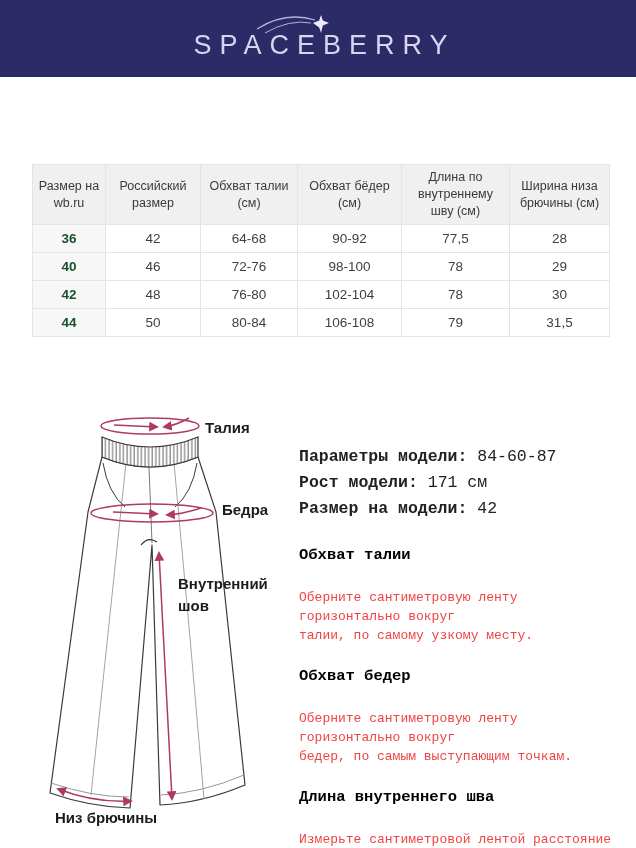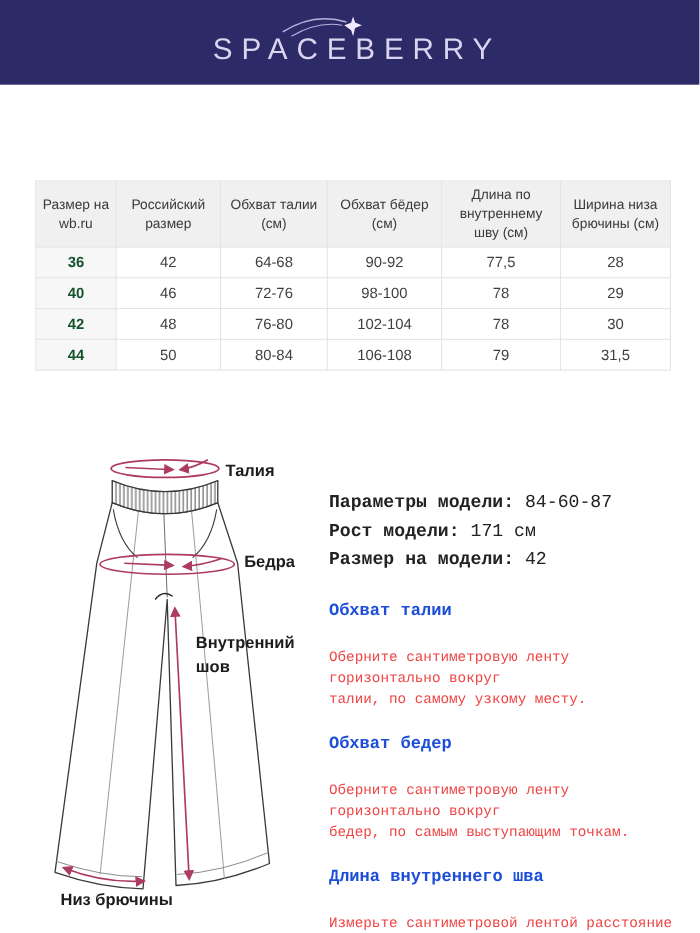--- a/index.html
+++ b/index.html
@@ -44,21 +44,21 @@
   }
   
   .pants-wrap { position:absolute; left:18px; top:403px; width:272px; height:434px; }
   .diagram-label { font-family:"Liberation Sans", sans-serif; font-size:15px; font-weight:bold; fill:#1c1c1c; }
   
   .info-col { position:absolute; left:299px; top:444px; width:322px;font-family:Liberation Mono, monospace; }
   .model-info { margin-bottom:24px; }
   .mi-line { font-size:16.5px; line-height:26px; color:#222; }
   .mi-label { font-weight:bold; }
   .guide { margin-bottom:22px; }
-  .guide-title { font-size:15.5px; font-weight:bold; color:#1d4ed8; margin-bottom:8px; }
+  .guide-title { font-size:15.5px; font-weight:bold; color:#000000; margin-bottom:8px; }
   .guide-text { font-size:13px; line-height:19px; color:#ef4444; white-space:pre-line;margin-top:24px; }
 </style>
 </head>
 <body>
 
 <div class="page">
 
   <header class="brand-header">
     <div class="logo">
       <svg class="comet" viewBox="0 0 84 34" aria-hidden="true">

